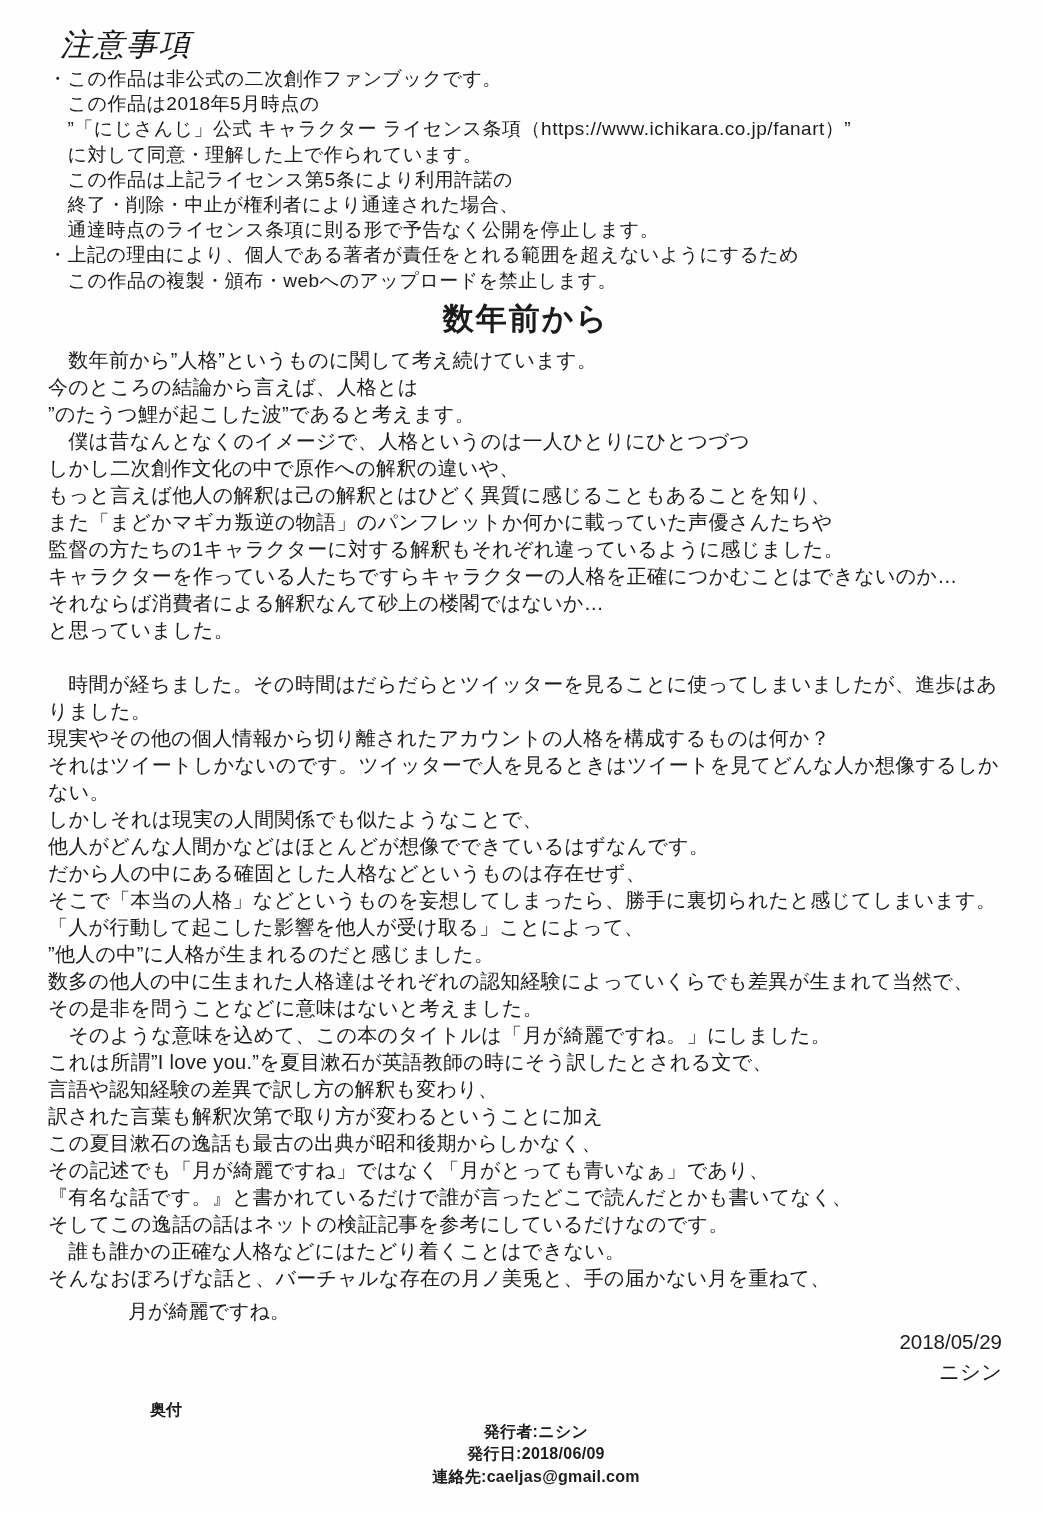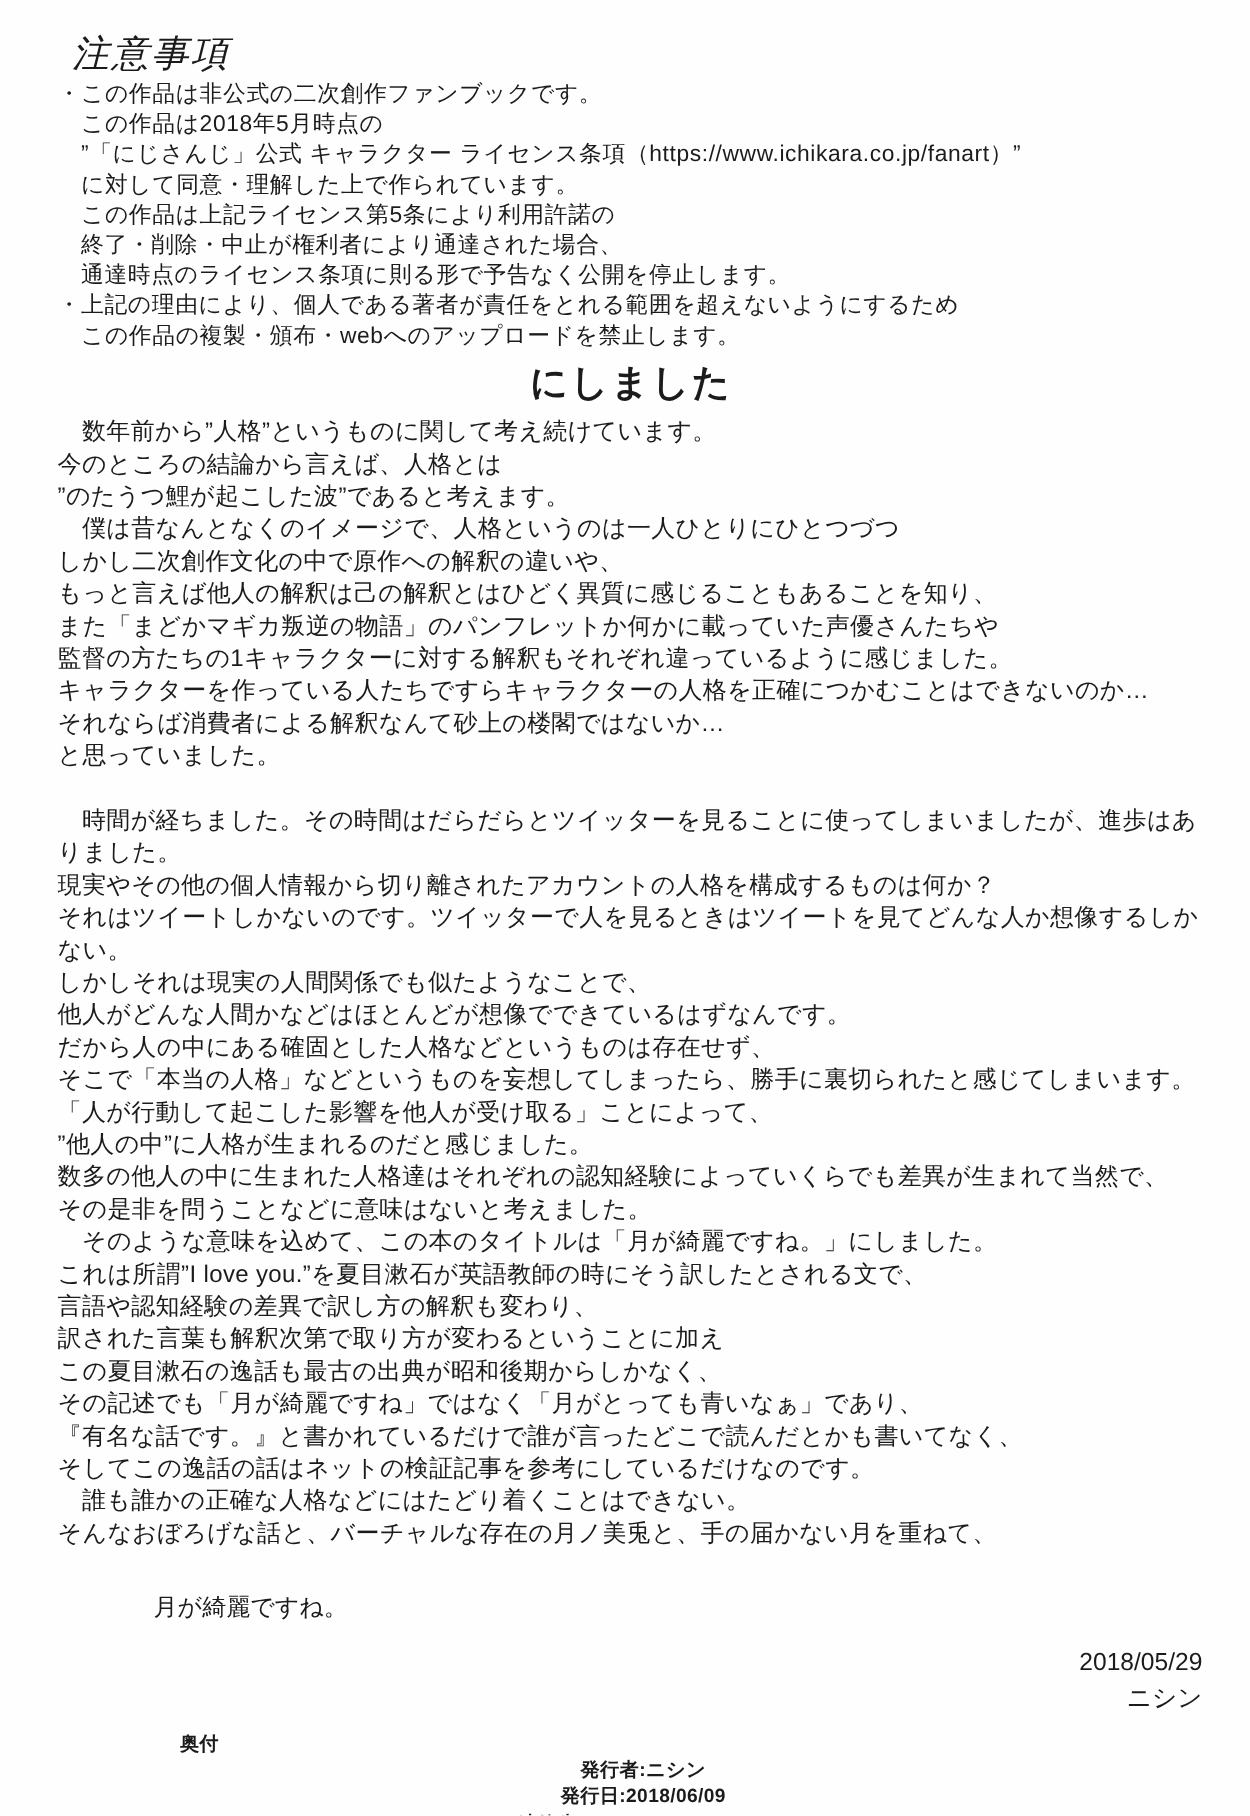--- a/index.html
+++ b/index.html
@@ -44,28 +44,28 @@
     font-size: 20px;
     line-height: 27px;
     white-space: pre-wrap;
     letter-spacing: 0.3px;
   }
   .para2 { margin-top: 27px; }
   .closing-line {
     font-size: 20px;
     line-height: 27px;
     white-space: pre-wrap;
-    margin-top: 35px;
+    margin-top: 6px;
   }
   .sign-block {
     text-align: right;
     padding-right: 2px;
     font-size: 20.5px;
     line-height: 30px;
-    margin-top: 17px;
+    margin-top: 2px;
   }
   .colophon {
     margin-top: 12px;
     padding-left: 20px;
     font-weight: bold;
   }
   .colophon .colophon-title {
     font-size: 16px;
     line-height: 22px;
     text-indent: 82px;
@@ -91,21 +91,21 @@
       <div class="line">　この作品は2018年5月時点の</div>
       <div class="line">　”「にじさんじ」公式 キャラクター ライセンス条項（https://www.ichikara.co.jp/fanart）”</div>
       <div class="line">　に対して同意・理解した上で作られています。</div>
       <div class="line">　この作品は上記ライセンス第5条により利用許諾の</div>
       <div class="line">　終了・削除・中止が権利者により通達された場合、</div>
       <div class="line">　通達時点のライセンス条項に則る形で予告なく公開を停止します。</div>
       <div class="line">・上記の理由により、個人である著者が責任をとれる範囲を超えないようにするため</div>
       <div class="line">　この作品の複製・頒布・webへのアップロードを禁止します。</div>
     </div>
 
-  <h2 class="afterword-title">にしました</h2>
+  <h2 class="afterword-title">数年前から</h2>
 
   <div class="afterword-body">
     <div class="para1">
         <div class="line">　数年前から”人格”というものに関して考え続けています。</div>
         <div class="line">今のところの結論から言えば、人格とは</div>
         <div class="line">”のたうつ鯉が起こした波”であると考えます。</div>
         <div class="line">　僕は昔なんとなくのイメージで、人格というのは一人ひとりにひとつづつ</div>
         <div class="line">しかし二次創作文化の中で原作への解釈の違いや、</div>
         <div class="line">もっと言えば他人の解釈は己の解釈とはひどく異質に感じることもあることを知り、</div>
         <div class="line">また「まどかマギカ叛逆の物語」のパンフレットか何かに載っていた声優さんたちや</div>

